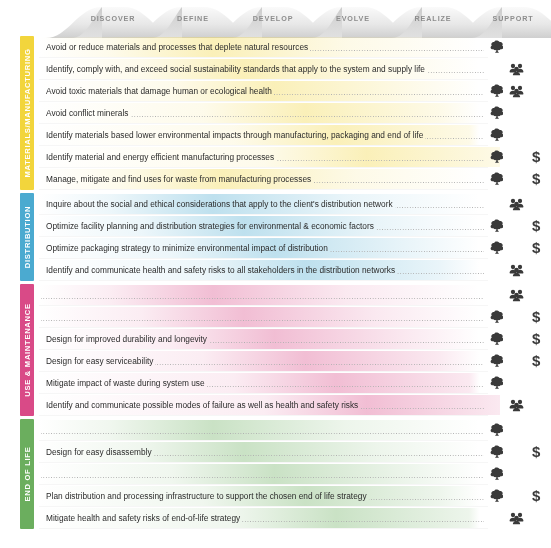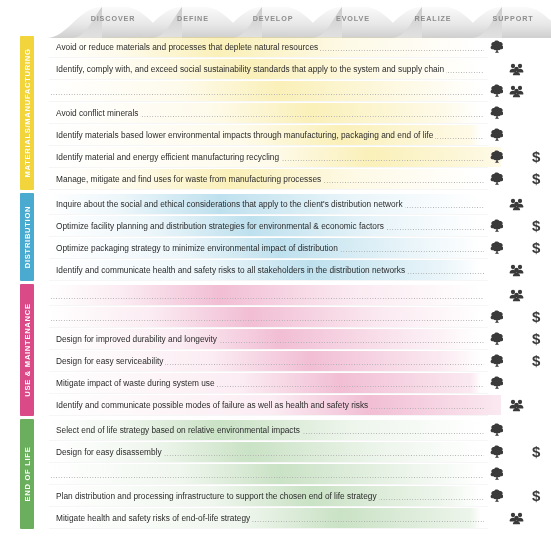--- a/index.html
+++ b/index.html
@@ -74,21 +74,21 @@
     white-space: nowrap;
     color: #ffffff;
     font-size: 7.6px;
     font-weight: bold;
     letter-spacing: 0.7px;
     font-family: "Liberation Sans", sans-serif;
   }
 
   .rows {
     flex: 1 1 auto;
-    margin-left: 15px;
+    margin-left: 5px;
     position: relative;
     text-align: right;
   }
 
   .row {
     position: relative;
     height: 22px;
     display: flex;
     align-items: center;
   }
@@ -239,41 +239,42 @@
                   <svg width="13" height="14" viewBox="0 0 26 28">
                     <path fill="#3a3a3a" d="M13 1.2c-2.1 0-3.7 1.1-4.5 2.6C6.4 3.6 4.2 4.6 3.2 6.4c-1 1.7-.7 3.6.4 4.9-1.4.6-2.4 2-2.4 3.6 0 2.1 1.7 3.8 3.9 3.8.6 0 1.2-.1 1.7-.4.9 1.2 2.4 2 4 2 .6 0 1.2-.1 1.7-.3v2.6c0 .4-.4.7-.9 1.1-.6.4-1.2.9-1.2 1.6h7.2c0-.7-.6-1.2-1.2-1.6-.5-.4-.9-.7-.9-1.1v-2.6c.5.2 1.1.3 1.7.3 1.6 0 3.1-.8 4-2 .5.3 1.1.4 1.7.4 2.2 0 3.9-1.7 3.9-3.8 0-1.6-1-3-2.4-3.6 1.1-1.3 1.4-3.2.4-4.9-1-1.8-3.2-2.8-5.3-2.6C16.7 2.3 15.1 1.2 13 1.2z"></path>
                   </svg>
                 </span>
               </span>
             </div>
           </div>
           <div class="row">
             <div class="row-band" style="background: linear-gradient(to right, rgba(242, 213, 60, 0) 0%, rgba(242, 213, 60, 0.1) 20%, rgba(242, 213, 60, 0.36) 40%, rgba(242, 213, 60, 0.12) 66%, rgba(242, 213, 60, 0) 86%);"></div>
             <div class="row-inner">
-              <span class="row-text">Identify, comply with, and exceed social sustainability standards that apply to the system and supply chain</span>
+              <span class="row-text">Identify, comply with, and exceed social sustainability standards that apply to the system and supply life</span>
               <span class="leader"></span>
               <span class="icons">
                 <span class="ic ic-people">
                   <svg width="15" height="13" viewBox="0 0 30 26">
                     <g fill="#3a3a3a">
                       <circle cx="8" cy="7" r="4.3"></circle>
                       <path d="M8 12.3c-3.6 0-6.5 2.6-6.9 6-.1.9.6 1.7 1.5 1.7h10.8c.9 0 1.6-.8 1.5-1.7-.4-3.4-3.3-6-6.9-6z"></path>
                       <circle cx="22" cy="7" r="4.3"></circle>
                       <path d="M22 12.3c-3.6 0-6.5 2.6-6.9 6-.1.9.6 1.7 1.5 1.7h10.8c.9 0 1.6-.8 1.5-1.7-.4-3.4-3.3-6-6.9-6z"></path>
                       <circle cx="15" cy="13" r="4.6"></circle>
                       <path d="M15 18.6c-3.9 0-7 2.8-7.4 6.4-.1.6.4 1 .9 1h13c.5 0 1-.4.9-1-.4-3.6-3.5-6.4-7.4-6.4z"></path>
                     </g>
                   </svg>
                 </span>
               </span>
             </div>
           </div>
           <div class="row">
             <div class="row-band" style="background: linear-gradient(to right, rgba(242, 213, 60, 0) 0%, rgba(242, 213, 60, 0.1) 26%, rgba(242, 213, 60, 0.36) 46%, rgba(242, 213, 60, 0.12) 72%, rgba(242, 213, 60, 0) 86%);"></div>
             <div class="row-inner">
+              <span class="row-text">Avoid toxic materials that damage human or ecological health</span>
               <span class="leader"></span>
               <span class="icons">
                 <span class="ic ic-tree">
                   <svg width="13" height="14" viewBox="0 0 26 28">
                     <path fill="#3a3a3a" d="M13 1.2c-2.1 0-3.7 1.1-4.5 2.6C6.4 3.6 4.2 4.6 3.2 6.4c-1 1.7-.7 3.6.4 4.9-1.4.6-2.4 2-2.4 3.6 0 2.1 1.7 3.8 3.9 3.8.6 0 1.2-.1 1.7-.4.9 1.2 2.4 2 4 2 .6 0 1.2-.1 1.7-.3v2.6c0 .4-.4.7-.9 1.1-.6.4-1.2.9-1.2 1.6h7.2c0-.7-.6-1.2-1.2-1.6-.5-.4-.9-.7-.9-1.1v-2.6c.5.2 1.1.3 1.7.3 1.6 0 3.1-.8 4-2 .5.3 1.1.4 1.7.4 2.2 0 3.9-1.7 3.9-3.8 0-1.6-1-3-2.4-3.6 1.1-1.3 1.4-3.2.4-4.9-1-1.8-3.2-2.8-5.3-2.6C16.7 2.3 15.1 1.2 13 1.2z"></path>
                   </svg>
                 </span>
                 <span class="ic ic-people">
                   <svg width="15" height="13" viewBox="0 0 30 26">
                     <g fill="#3a3a3a">
@@ -313,21 +314,21 @@
                   <svg width="13" height="14" viewBox="0 0 26 28">
                     <path fill="#3a3a3a" d="M13 1.2c-2.1 0-3.7 1.1-4.5 2.6C6.4 3.6 4.2 4.6 3.2 6.4c-1 1.7-.7 3.6.4 4.9-1.4.6-2.4 2-2.4 3.6 0 2.1 1.7 3.8 3.9 3.8.6 0 1.2-.1 1.7-.4.9 1.2 2.4 2 4 2 .6 0 1.2-.1 1.7-.3v2.6c0 .4-.4.7-.9 1.1-.6.4-1.2.9-1.2 1.6h7.2c0-.7-.6-1.2-1.2-1.6-.5-.4-.9-.7-.9-1.1v-2.6c.5.2 1.1.3 1.7.3 1.6 0 3.1-.8 4-2 .5.3 1.1.4 1.7.4 2.2 0 3.9-1.7 3.9-3.8 0-1.6-1-3-2.4-3.6 1.1-1.3 1.4-3.2.4-4.9-1-1.8-3.2-2.8-5.3-2.6C16.7 2.3 15.1 1.2 13 1.2z"></path>
                   </svg>
                 </span>
               </span>
             </div>
           </div>
           <div class="row">
             <div class="row-band" style="background: linear-gradient(to right, rgba(242, 213, 60, 0) 0%, rgba(242, 213, 60, 0.1) 44%, rgba(242, 213, 60, 0.36) 64%, rgba(242, 213, 60, 0.12) 90%, rgba(242, 213, 60, 0) 86%);"></div>
             <div class="row-inner">
-              <span class="row-text">Identify material and energy efficient manufacturing recycling</span>
+              <span class="row-text">Identify material and energy efficient manufacturing processes</span>
               <span class="leader"></span>
               <span class="icons">
                 <span class="ic ic-tree">
                   <svg width="13" height="14" viewBox="0 0 26 28">
                     <path fill="#3a3a3a" d="M13 1.2c-2.1 0-3.7 1.1-4.5 2.6C6.4 3.6 4.2 4.6 3.2 6.4c-1 1.7-.7 3.6.4 4.9-1.4.6-2.4 2-2.4 3.6 0 2.1 1.7 3.8 3.9 3.8.6 0 1.2-.1 1.7-.4.9 1.2 2.4 2 4 2 .6 0 1.2-.1 1.7-.3v2.6c0 .4-.4.7-.9 1.1-.6.4-1.2.9-1.2 1.6h7.2c0-.7-.6-1.2-1.2-1.6-.5-.4-.9-.7-.9-1.1v-2.6c.5.2 1.1.3 1.7.3 1.6 0 3.1-.8 4-2 .5.3 1.1.4 1.7.4 2.2 0 3.9-1.7 3.9-3.8 0-1.6-1-3-2.4-3.6 1.1-1.3 1.4-3.2.4-4.9-1-1.8-3.2-2.8-5.3-2.6C16.7 2.3 15.1 1.2 13 1.2z"></path>
                   </svg>
                 </span>
                 <span class="ic ic-dollar">$</span>
               </span>
             </div>
@@ -535,21 +536,20 @@
         </div>
       </div>
       <div class="section">
         <div class="section-tab" style="background: rgb(107, 174, 94);">
           <span class="section-tab-text">END OF LIFE</span>
         </div>
         <div class="rows">
           <div class="row">
             <div class="row-band" style="background: linear-gradient(to right, rgba(107, 174, 94, 0) 0%, rgba(107, 174, 94, 0.1) 14%, rgba(107, 174, 94, 0.36) 34%, rgba(107, 174, 94, 0.12) 60%, rgba(107, 174, 94, 0) 86%);"></div>
             <div class="row-inner">
-              <span class="row-text">Select end of life strategy based on relative environmental impacts</span>
               <span class="leader"></span>
               <span class="icons">
                 <span class="ic ic-tree">
                   <svg width="13" height="14" viewBox="0 0 26 28">
                     <path fill="#3a3a3a" d="M13 1.2c-2.1 0-3.7 1.1-4.5 2.6C6.4 3.6 4.2 4.6 3.2 6.4c-1 1.7-.7 3.6.4 4.9-1.4.6-2.4 2-2.4 3.6 0 2.1 1.7 3.8 3.9 3.8.6 0 1.2-.1 1.7-.4.9 1.2 2.4 2 4 2 .6 0 1.2-.1 1.7-.3v2.6c0 .4-.4.7-.9 1.1-.6.4-1.2.9-1.2 1.6h7.2c0-.7-.6-1.2-1.2-1.6-.5-.4-.9-.7-.9-1.1v-2.6c.5.2 1.1.3 1.7.3 1.6 0 3.1-.8 4-2 .5.3 1.1.4 1.7.4 2.2 0 3.9-1.7 3.9-3.8 0-1.6-1-3-2.4-3.6 1.1-1.3 1.4-3.2.4-4.9-1-1.8-3.2-2.8-5.3-2.6C16.7 2.3 15.1 1.2 13 1.2z"></path>
                   </svg>
                 </span>
               </span>
             </div>
           </div>

